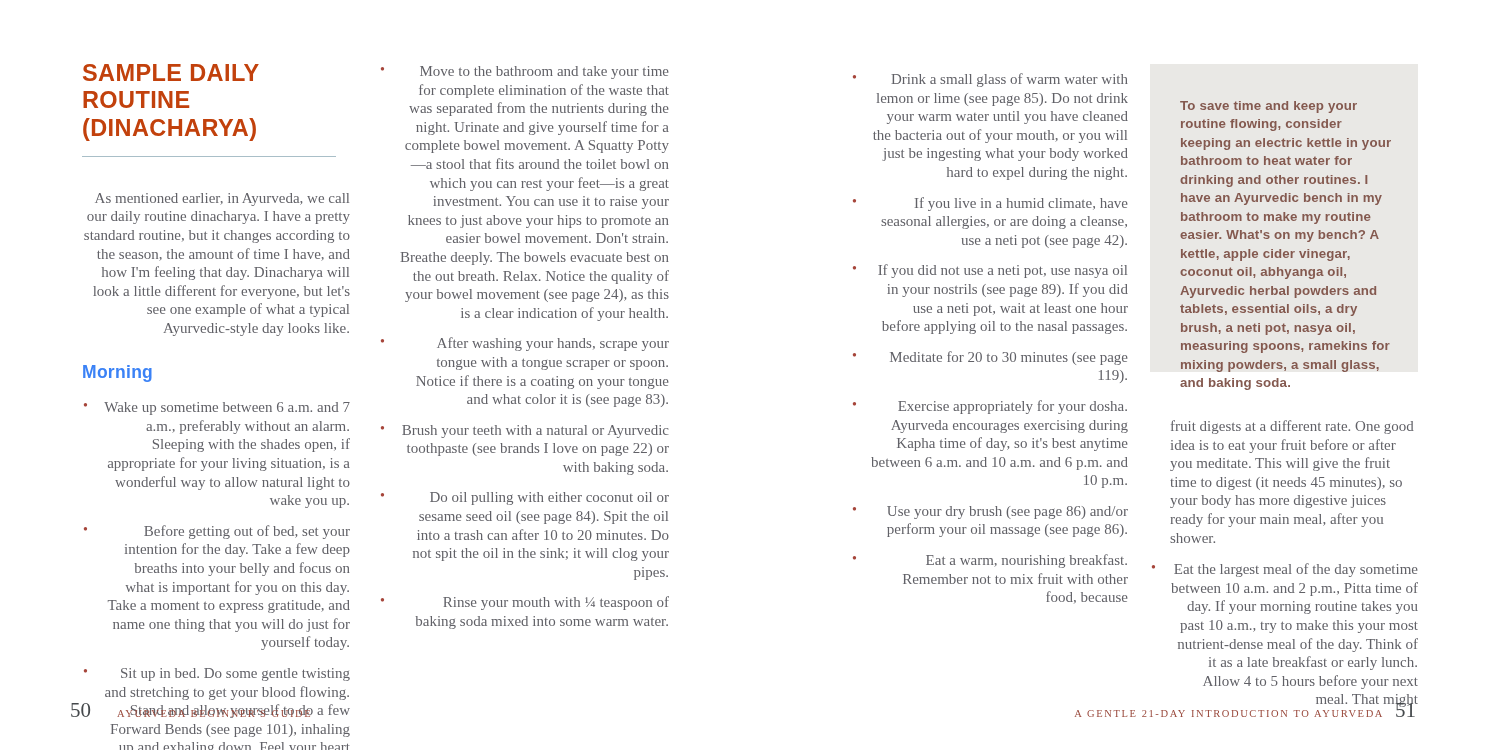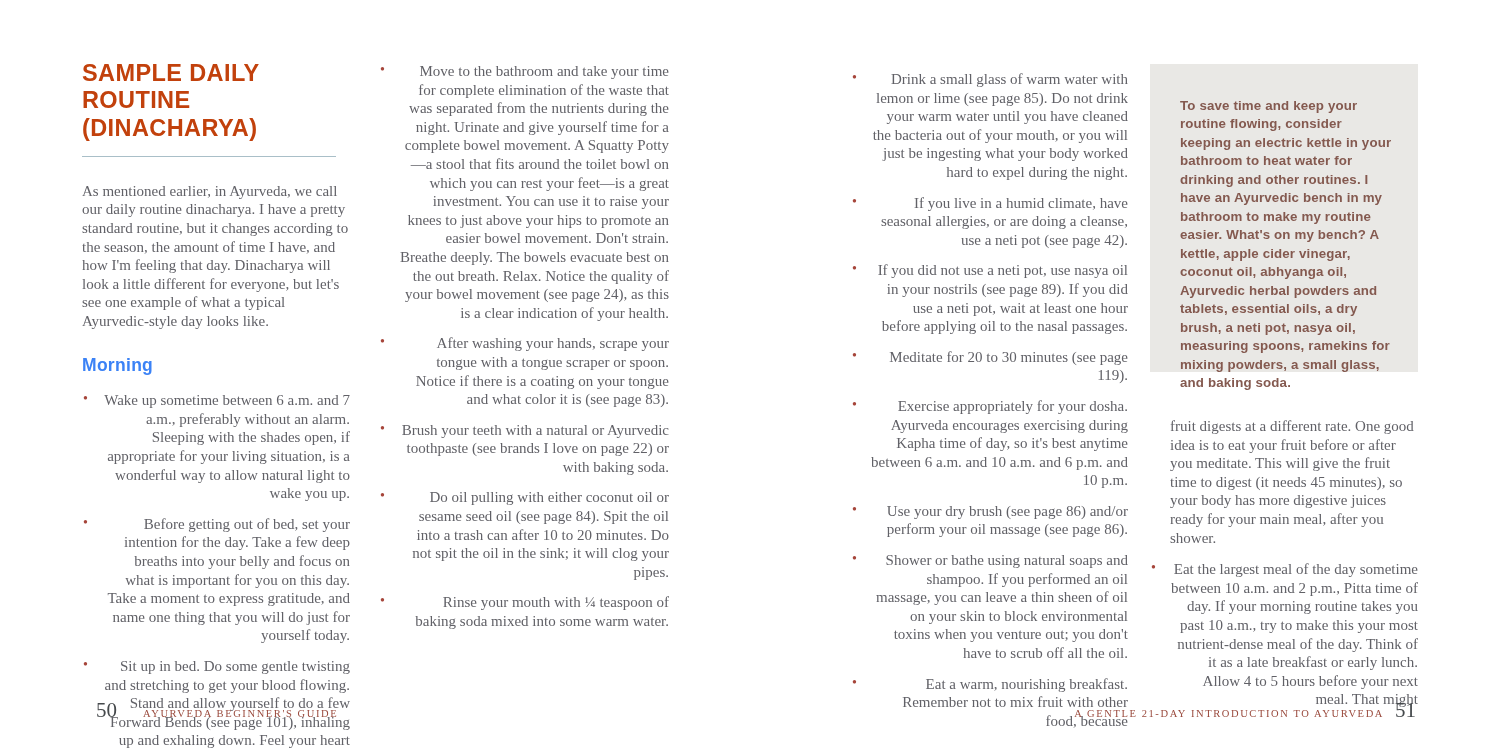--- a/index.html
+++ b/index.html
@@ -26,21 +26,21 @@
     line-height: 1.16;
     letter-spacing: 0.4px;
     margin: 0;
   }
   .title-rule {
     border: none;
     border-top: 1.5px solid #a9bfc8;
     width: 254px;
     margin: 14px 0 0 0;
   }
-  .intro { margin-top: 25px; }
+  .intro { margin-top: 32px; text-align: right; }
   .section-heading {
     font-family: "Liberation Sans", sans-serif;
     font-weight: 700;
     color: #3b82f6;
     font-size: 17.5px;
     letter-spacing: 0.3px;
     margin: 24px 0 0 0;
   }
   ul.bullets {
     list-style: none;
@@ -90,21 +90,21 @@
     font-size: 21px;
     color: #45494c;
   }
   .footer .footer-label {
     font-family: "Liberation Serif", serif;
     font-size: 10.5px;
     letter-spacing: 1.6px;
     color: #9a4a3d;
     text-transform: uppercase;
   }
-  .footer-left { left: 96px; top: 698px; gap: 26px; }
+  .footer-left { left: 70px; top: 698px; gap: 26px; }
   .footer-right { right: 84px; top: 698px; }
 </style>
 </head>
 <body>
 
 <div class="spread">
 
   <div class="col" style="left:82px; top:60px; width:268px;">
     <h1 class="page-title">
       <span>SAMPLE DAILY ROUTINE</span><br>
@@ -131,21 +131,20 @@
   </div>
 
   <div class="col" style="left:851px; top:70px; width:277px;">
     <ul class="bullets first">
       <li>Drink a small glass of warm water with lemon or lime (see page 85). Do not drink your warm water until you have cleaned the bacteria out of your mouth, or you will just be ingesting what your body worked hard to expel during the night.</li>
       <li>If you live in a humid climate, have seasonal allergies, or are doing a cleanse, use a neti pot (see page 42).</li>
       <li>If you did not use a neti pot, use nasya oil in your nostrils (see page 89). If you did use a neti pot, wait at least one hour before applying oil to the nasal passages.</li>
       <li>Meditate for 20 to 30 minutes (see page 119).</li>
       <li>Exercise appropriately for your dosha. Ayurveda encourages exercising during Kapha time of day, so it's best anytime between 6 a.m. and 10 a.m. and 6 p.m. and 10 p.m.</li>
       <li>Use your dry brush (see page 86) and/or perform your oil massage (see page 86).</li>
-      <li>Shower or bathe using natural soaps and shampoo. If you performed an oil massage, you can leave a thin sheen of oil on your skin to block environmental toxins when you venture out; you don't have to scrub off all the oil.</li>
       <li>Eat a warm, nourishing breakfast. Remember not to mix fruit with other food, because</li>
     </ul>
   </div>
 
   <div class="note-box">
     <div>To save time and keep your routine flowing, consider keeping an electric kettle in your bathroom to heat water for drinking and other routines. I have an Ayurvedic bench in my bathroom to make my routine easier. What's on my bench? A kettle, apple cider vinegar, coconut oil, abhyanga oil, Ayurvedic herbal powders and tablets, essential oils, a dry brush, a neti pot, nasya oil, measuring spoons, ramekins for mixing powders, a small glass, and baking soda.</div>
   </div>
 
   <div class="col" style="left:1150px; top:417px; width:268px;">
     <p class="continuation">fruit digests at a different rate. One good idea is to eat your fruit before or after you meditate. This will give the fruit time to digest (it needs 45 minutes), so your body has more digestive juices ready for your main meal, after you shower.</p>

